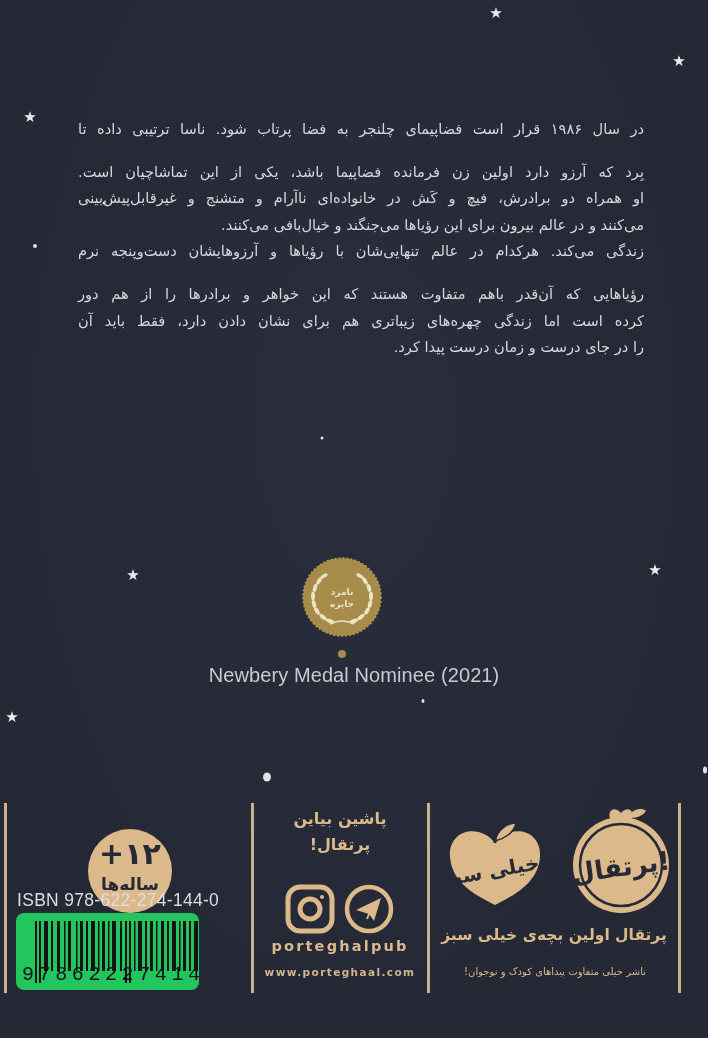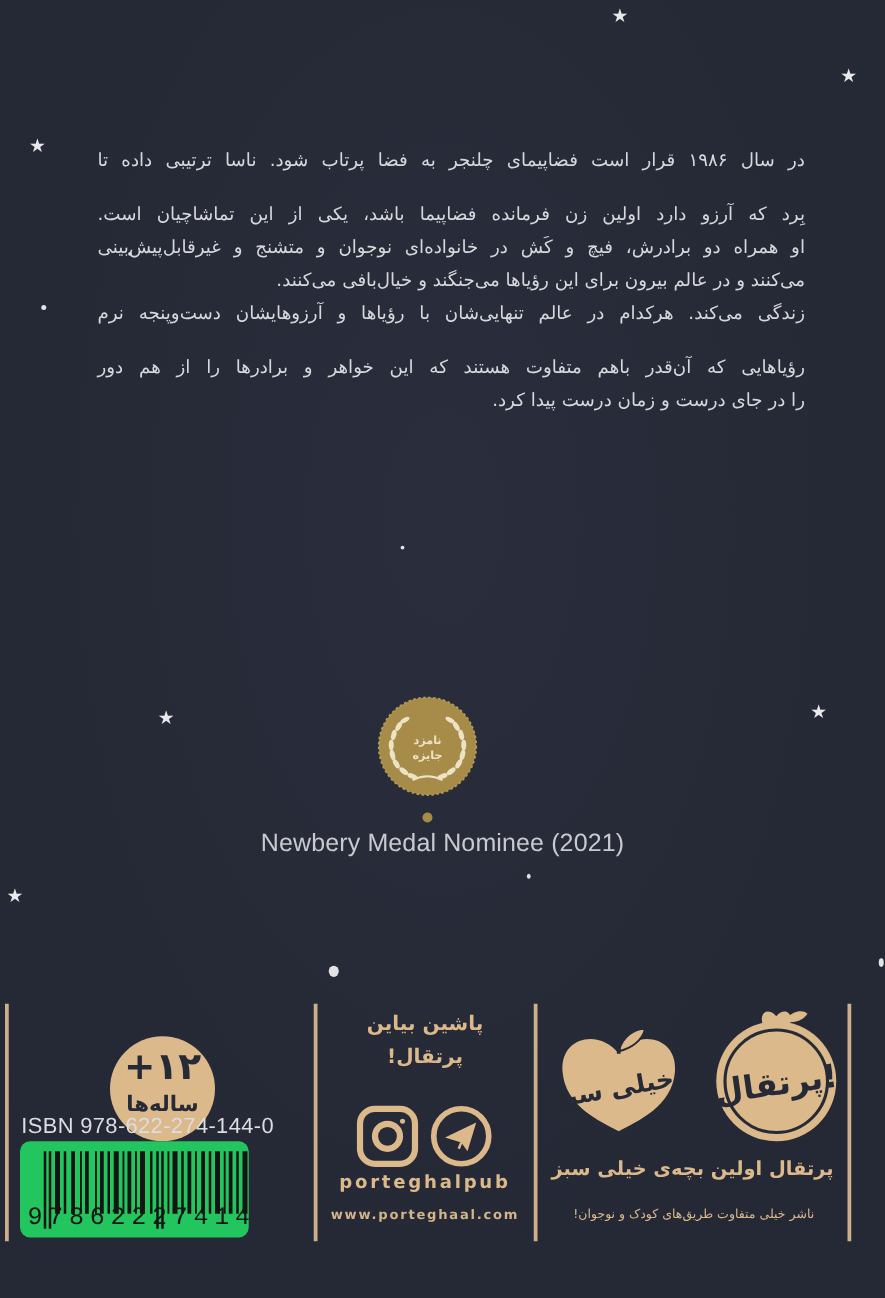--- a/index.html
+++ b/index.html
@@ -201,26 +201,27 @@
   <span class="dot" style="left:705px;top:770px;width:4px;height:7px;"></span>
   <span class="dot" style="left:322px;top:438px;width:3px;height:3px;"></span>
   <span class="dot" style="left:104px;top:203px;width:3px;height:3px;"></span>
 
   <div class="blurb">
     <p>
       <span class="line">در سال ۱۹۸۶ قرار است فضاپیمای چلنجر به فضا پرتاب شود. ناسا ترتیبی داده تا</span>
     </p>
     <p>
       <span class="line">بِرد که آرزو دارد اولین زن فرمانده فضاپیما باشد، یکی از این تماشاچیان است.</span>
-      <span class="line">او همراه دو برادرش، فیچ و کَش در خانواده‌ای نوجوان و متشنج و غیرقابل‌پیش‌بینی</span>
+      <span class="line">او همراه دو برادرش، فیچ و کَش در خانواده‌ای ناآرام و متشنج و غیرقابل‌پیش‌بینی</span>
       <span class="line last">می‌کنند و در عالم بیرون برای این رؤیاها می‌جنگند و خیال‌بافی می‌کنند.</span>
       <span class="line">زندگی می‌کند. هرکدام در عالم تنهایی‌شان با رؤیاها و آرزوهایشان دست‌وپنجه نرم</span>
     </p>
     <p>
       <span class="line">رؤیاهایی که آن‌قدر باهم متفاوت هستند که این خواهر و برادرها را از هم دور</span>
+      <span class="line">کرده است اما زندگی چهره‌های زیباتری هم برای نشان دادن دارد، فقط باید آن</span>
       <span class="line last">را در جای درست و زمان درست پیدا کرد.</span>
     </p>
   </div>
 
   <div class="medal">
     <svg width="80" height="80" viewBox="0 0 80 80">
       <circle cx="40" cy="40" r="39" fill="#a68c48"></circle>
       <circle cx="40" cy="40" r="39" fill="none" stroke="#b39a55" stroke-width="1.5" stroke-dasharray="2 2"></circle>
       <g fill="#ece3c4">
 
@@ -336,15 +337,15 @@
   <div class="logo" style="left:566px;top:803px;">
     <svg width="110" height="112" viewBox="0 0 110 112">
       <path d="M45 18 C40 8 48 2 55 10 C62 2 70 8 65 18" fill="#dbb98b"></path>
       <path d="M62 14 C66 6 76 4 80 8 C76 14 68 16 62 14 Z" fill="#dbb98b"></path>
       <circle cx="55" cy="62" r="48" fill="#dbb98b"></circle>
       <circle cx="55" cy="62" r="41" fill="none" stroke="#262a37" stroke-width="2.5"></circle>
       <text x="55" y="73" text-anchor="middle" font-family="DejaVu Sans, sans-serif" font-size="26" font-weight="bold" fill="#262a37" transform="rotate(-8 55 65)">پرتقال!</text>
     </svg>
   </div>
   <div class="pub-slogan">پرتقال اولین بچه‌ی خیلی سبز</div>
-  <div class="pub-tagline">ناشر خیلی متفاوت طریق‌های کودک و نوجوان!</div>
+  <div class="pub-tagline">ناشر خیلی متفاوت پیدا‌های کودک و نوجوان!</div>
 
 </div>
 
 </body></html>

